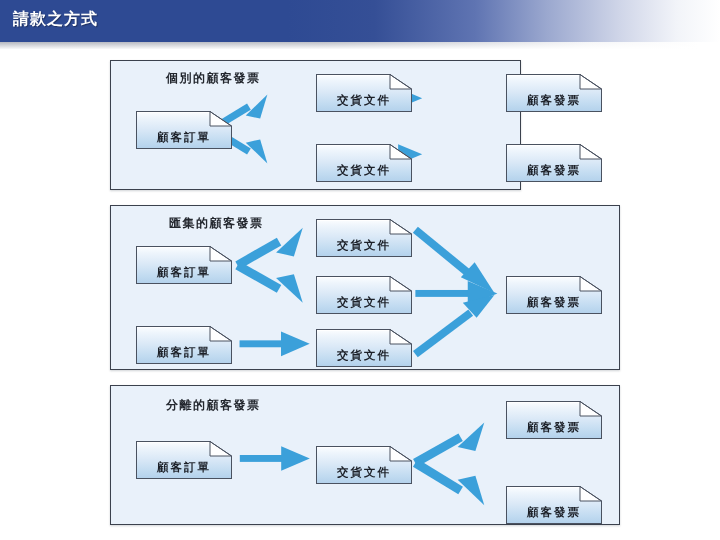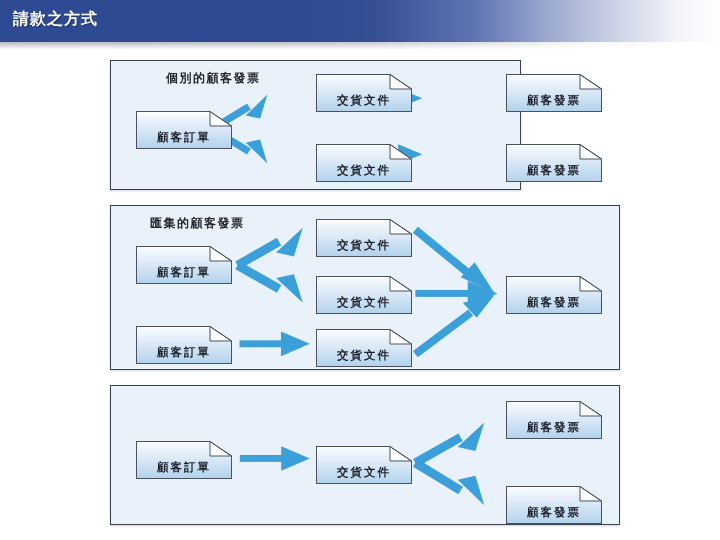--- a/index.html
+++ b/index.html
@@ -154,21 +154,21 @@
       <div class="doc-body"></div>
       <svg class="doc-outline" viewBox="0 0 96 38">
         <path d="M74,0.5 L95.5,15 L74,15 Z" fill="#ffffff" stroke="#4a5260" stroke-width="1"></path>
         <path d="M74,0.5 L95.5,15" stroke="#4a5260" stroke-width="1" fill="none"></path>
       </svg>
       <div class="doc-label">顧客發票</div>
     </div>
   </div>
 
 <div class="panel" id="panel-1">
-  <div class="panel-label" style="left:39px;top:9px;">匯集的顧客發票</div>
+  <div class="panel-label" style="left:58px;top:9px;">匯集的顧客發票</div>
 
   <svg class="arrow-layer" viewBox="0 0 510 165">
 
     <g>
       <path d="M126,60 L168,36" stroke="#3ba0da" stroke-width="9" fill="none"></path>
       <path d="M126,60 L168,84" stroke="#3ba0da" stroke-width="9" fill="none"></path>
       <path d="M192,22 L165,47 L183,51 Z" fill="#3ba0da"></path>
       <path d="M192,98 L165,73 L183,69 Z" fill="#3ba0da"></path>
     </g>
 
@@ -232,20 +232,21 @@
       <div class="doc-body"></div>
       <svg class="doc-outline" viewBox="0 0 96 38">
         <path d="M74,0.5 L95.5,15 L74,15 Z" fill="#ffffff" stroke="#4a5260" stroke-width="1"></path>
         <path d="M74,0.5 L95.5,15" stroke="#4a5260" stroke-width="1" fill="none"></path>
       </svg>
       <div class="doc-label">顧客發票</div>
     </div>
   </div>
 
 <div class="panel" id="panel-2">
+  <div class="panel-label" style="left:55px;top:11px;">分離的顧客發票</div>
 
   <svg class="arrow-layer" viewBox="0 0 510 140">
 
     <g>
       <rect x="128" y="70" width="48" height="7" fill="#3ba0da"></rect>
       <path d="M199,73.5 L170,61 L170,86 Z" fill="#3ba0da"></path>
     </g>
 
     <g>
       <path d="M306,78 L352,52" stroke="#3ba0da" stroke-width="9" fill="none"></path>

